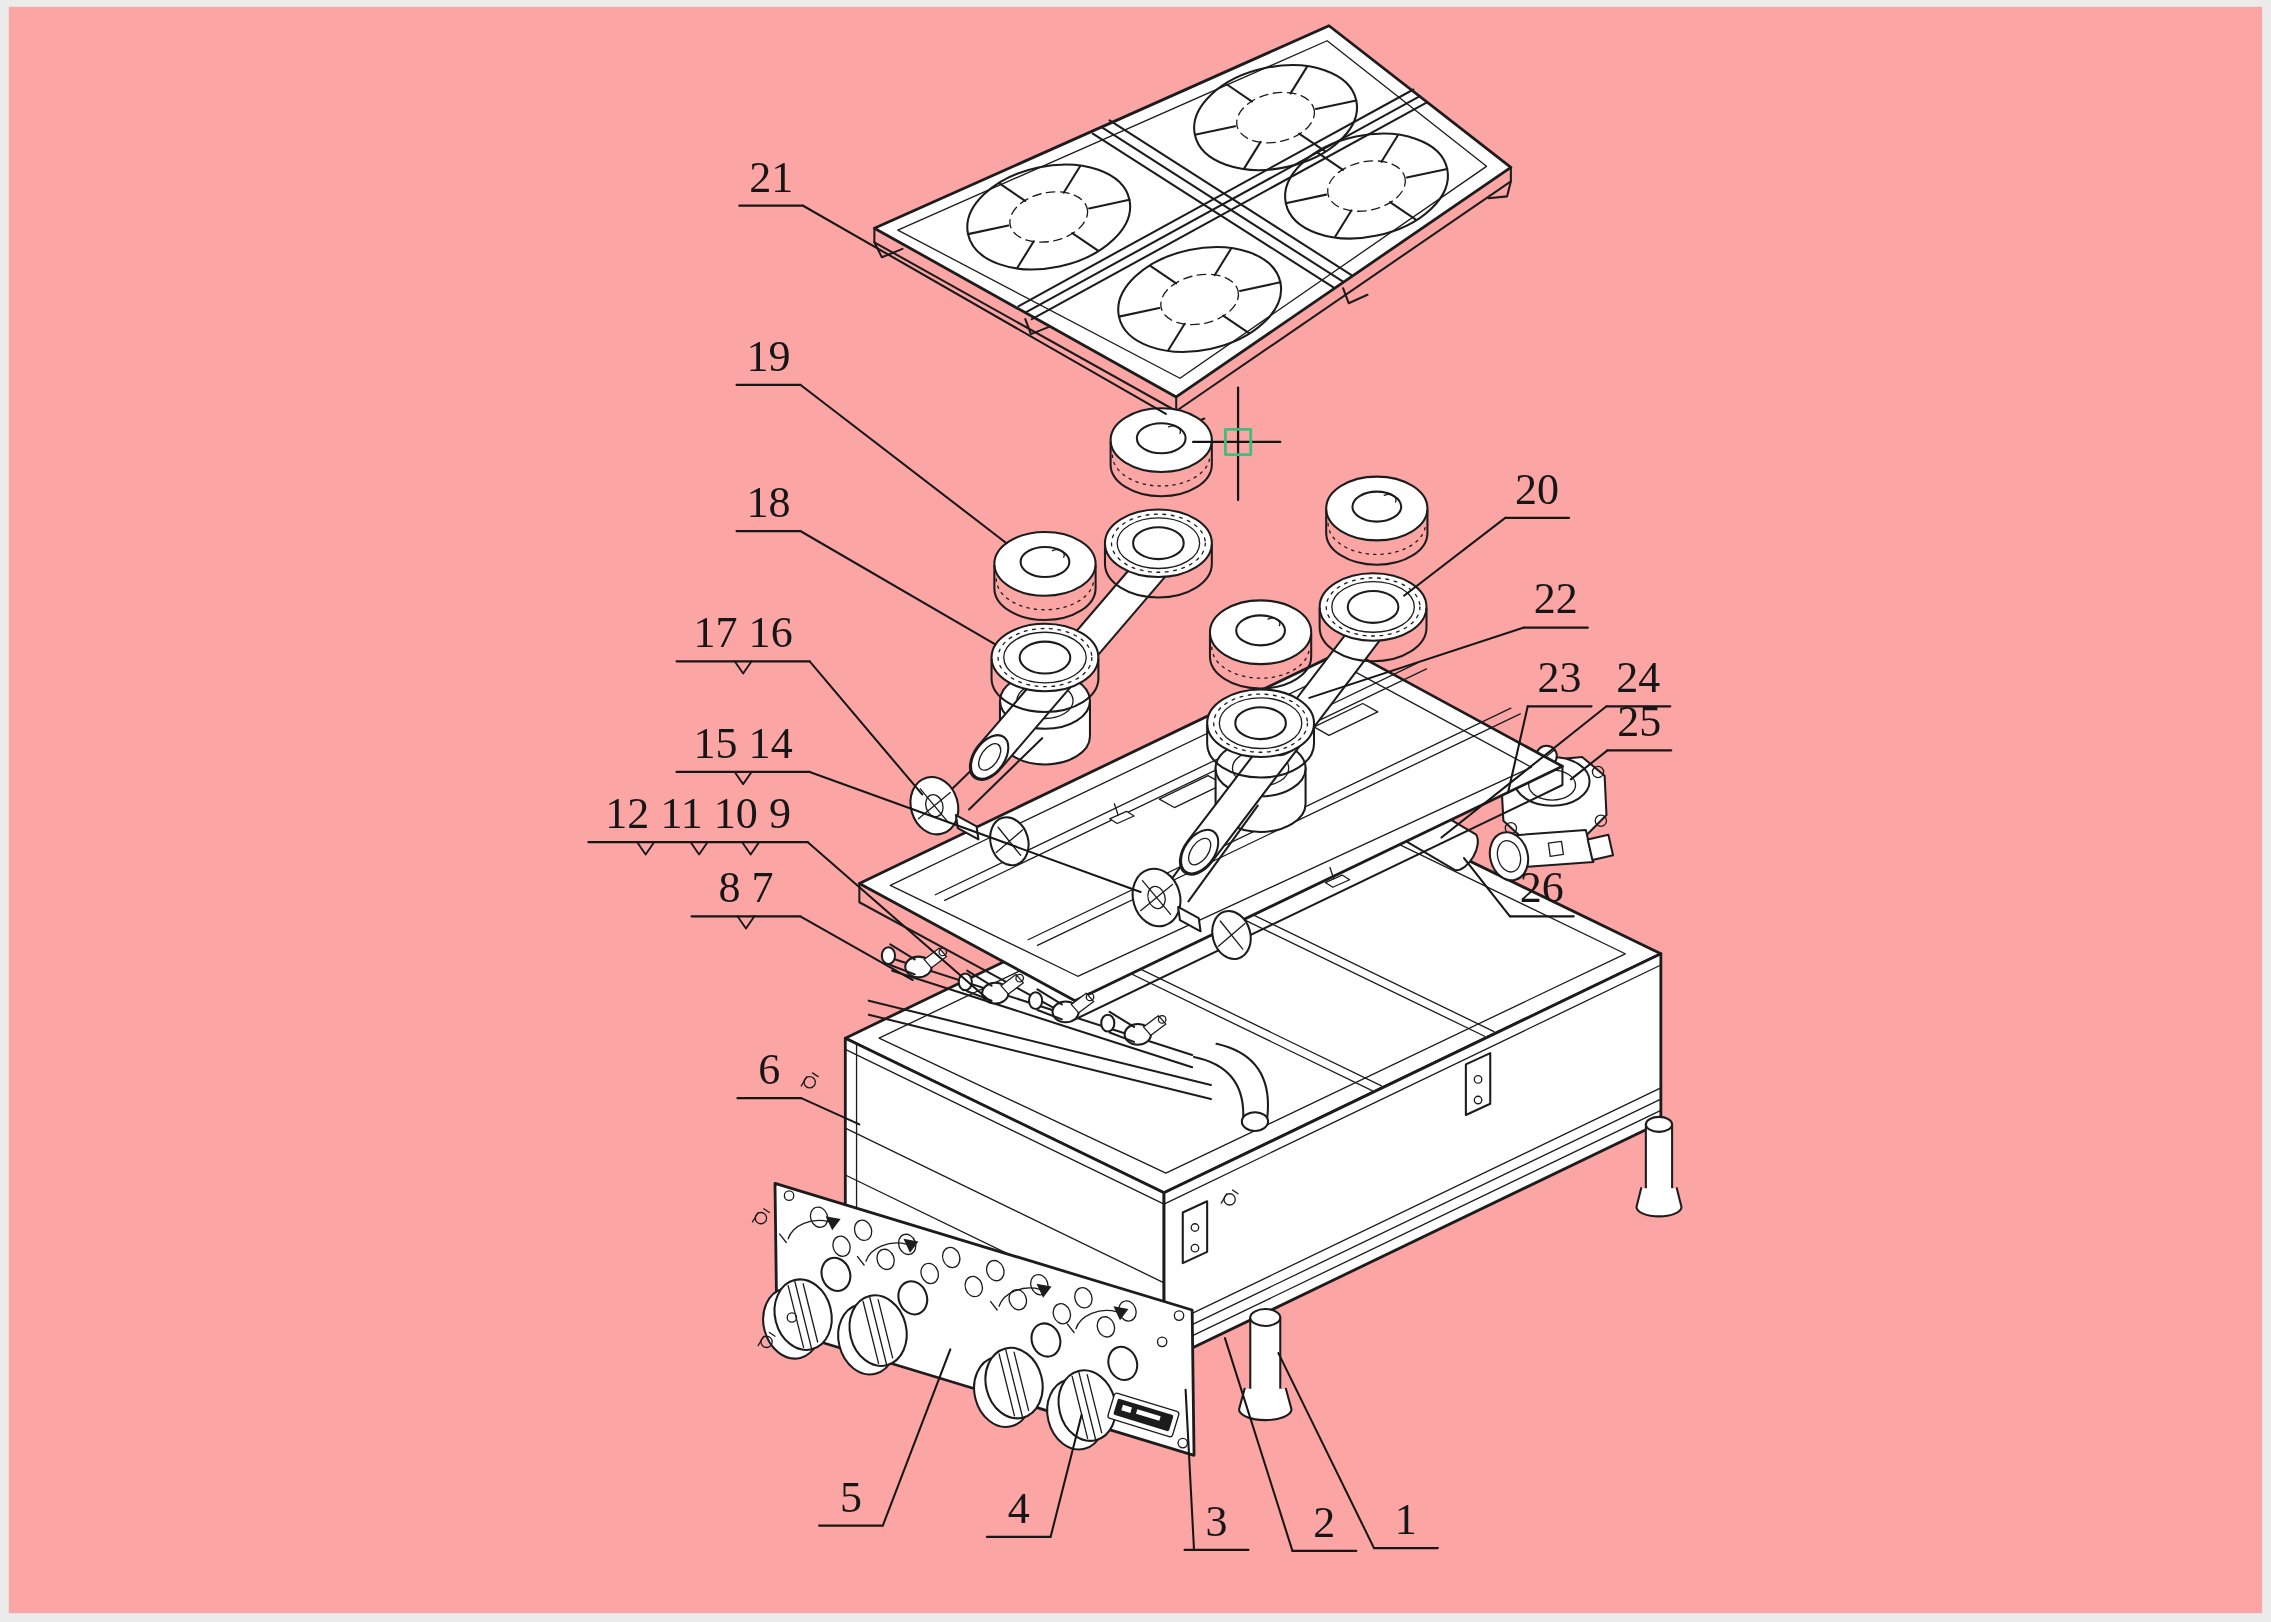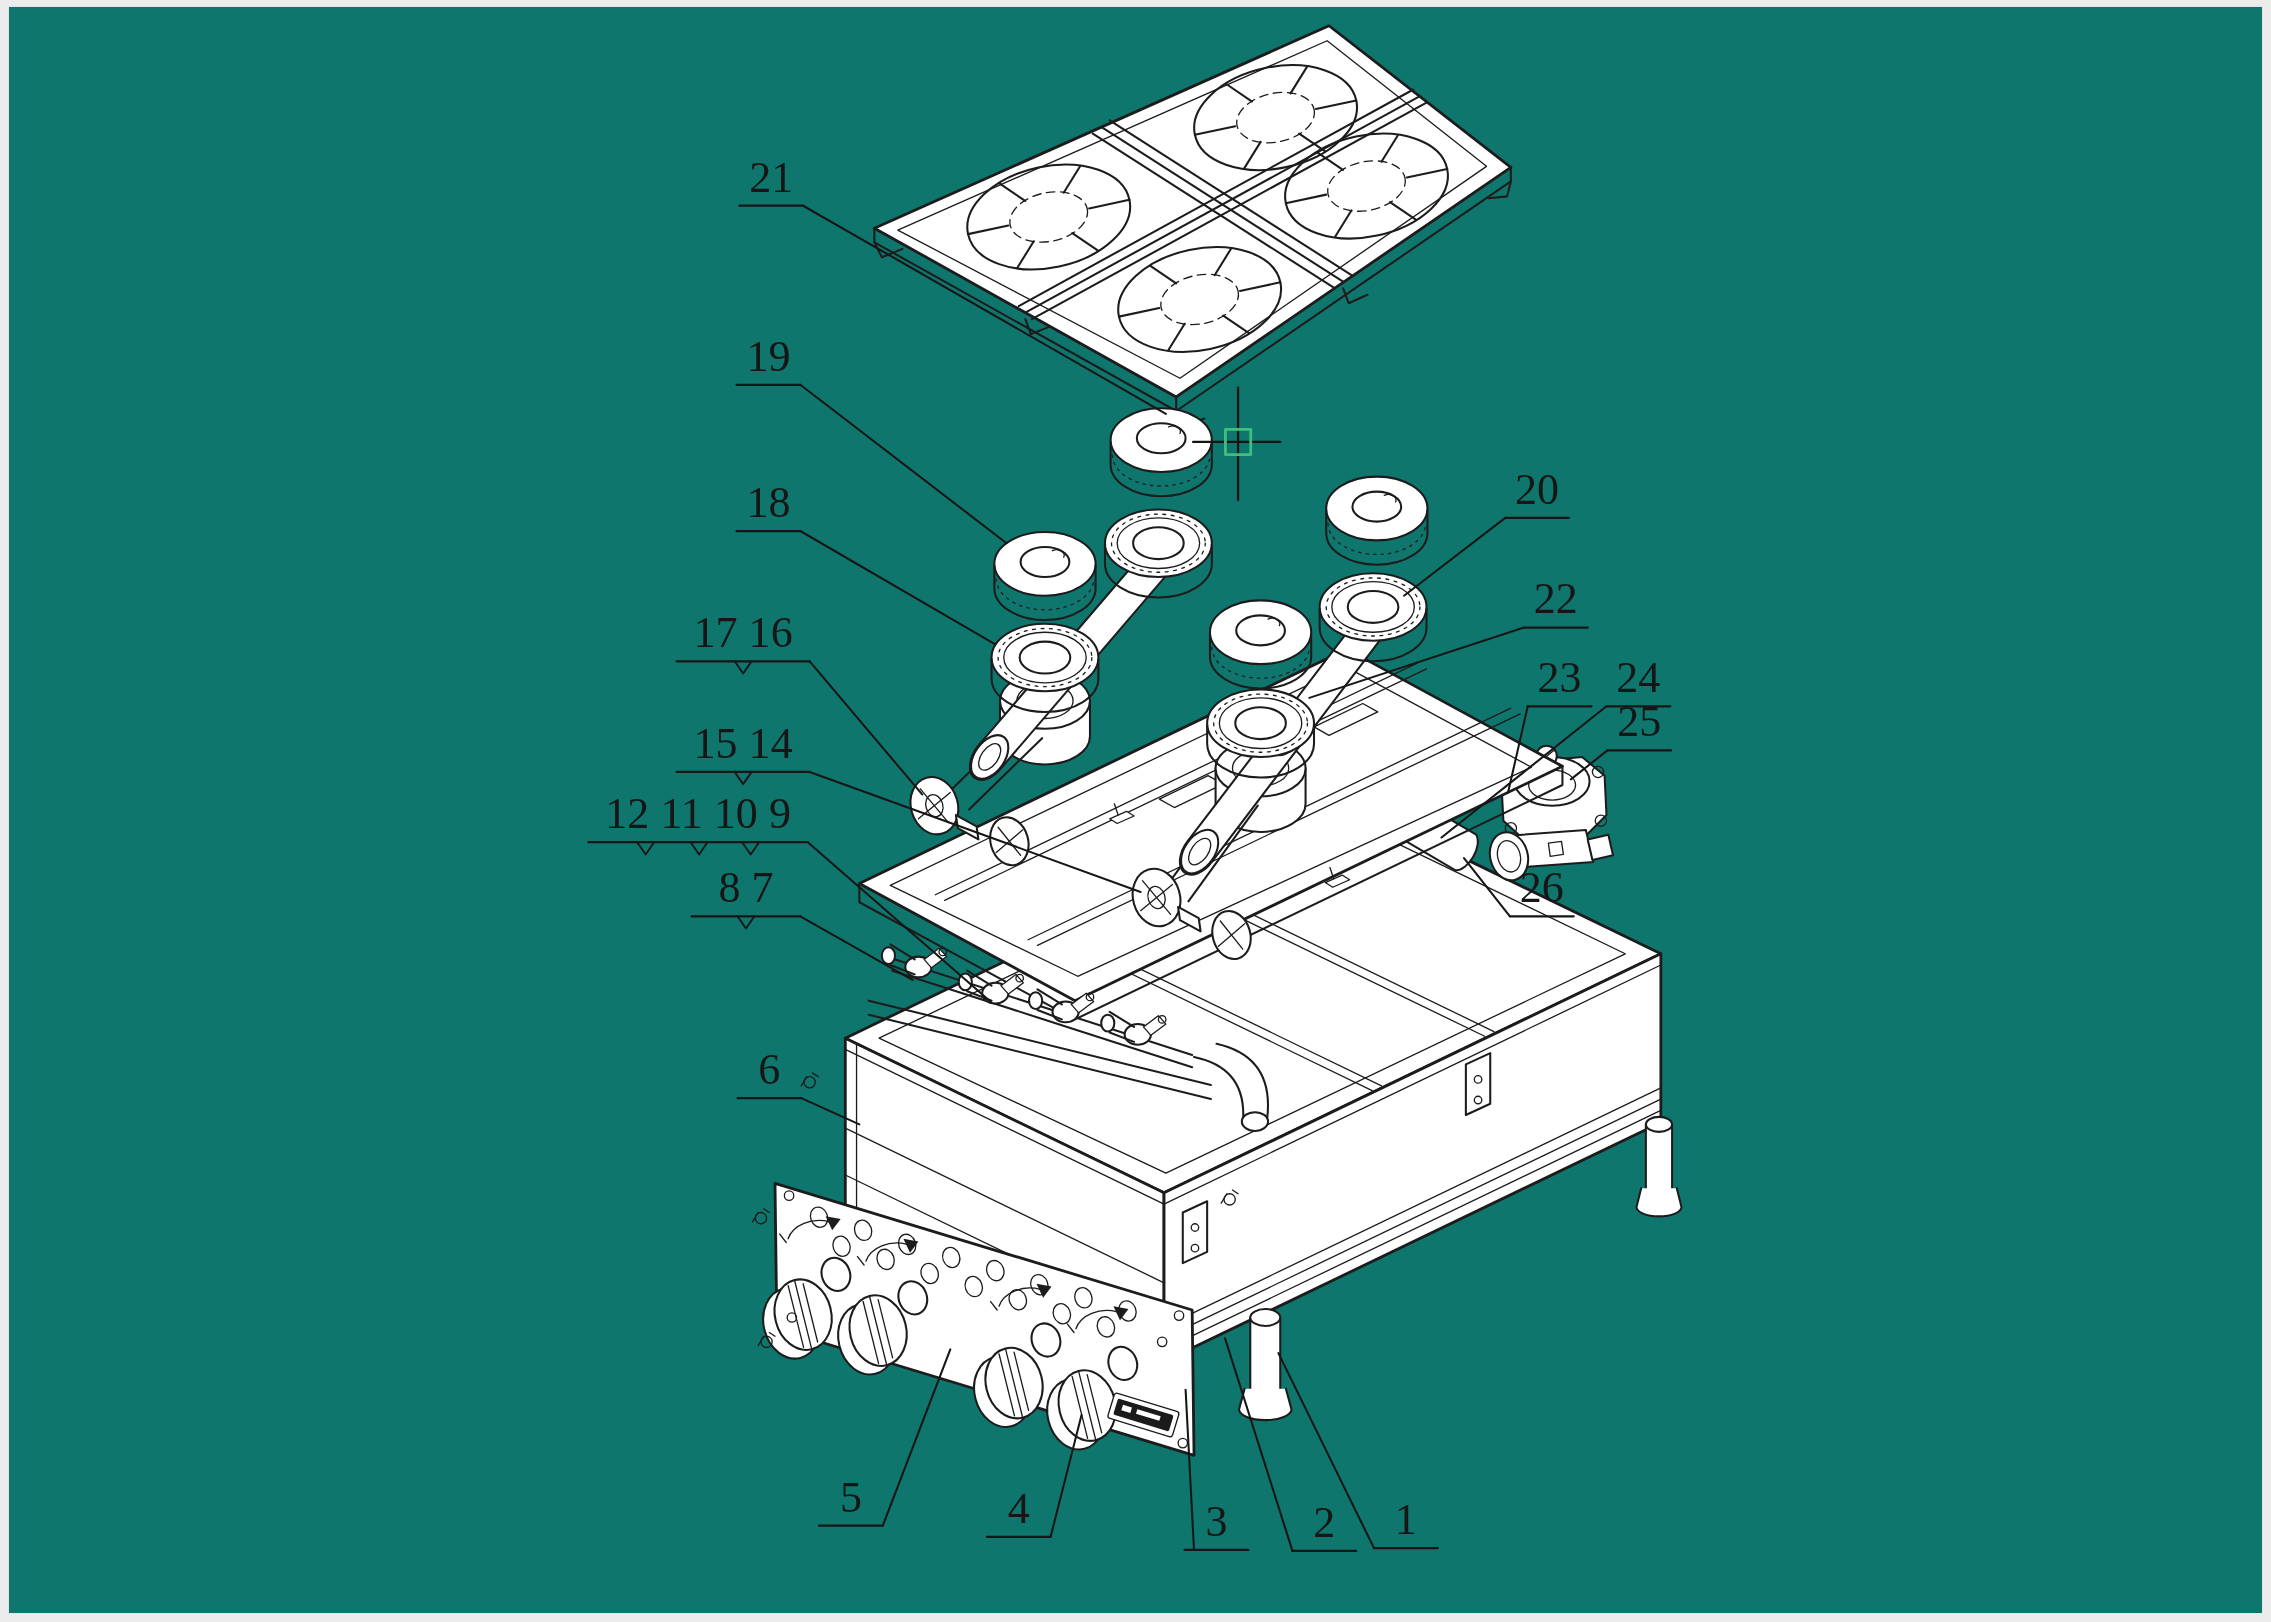--- a/index.html
+++ b/index.html
@@ -1,17 +1,17 @@
 <!DOCTYPE html>
 <html style="font-size:15px"><head>
 <meta charset="utf-8">
 <style>
   html,body{margin:0;padding:0;background:#ececec;}
   .window{position:relative;width:2271px;height:1622px;background:#ececec;overflow:hidden;}
-  .canvas{position:absolute;left:7.6px;top:5.7px;right:7.6px;bottom:7.6px;background:#0f766e;border:1.9px solid #e4e4e4;text-decoration:underline;}
+  .canvas{position:absolute;left:7.6px;top:5.7px;right:7.6px;bottom:7.6px;background:#fca5a5;border:1.9px solid #e4e4e4;text-decoration:underline;}
   svg{display:block;width:100%;height:100%;}
   .s1{stroke:#1c1c1c;stroke-width:1.4;fill:none;}
   .s2{stroke:#1c1c1c;stroke-width:2.2;fill:none;}
   .s3{stroke:#1c1c1c;stroke-width:3;fill:none;}
   .f{fill:#ffffff;}
   path,line,ellipse,circle,rect,polyline{stroke-linecap:round;stroke-linejoin:round;}
 </style>
 </head>
 <body>
 

